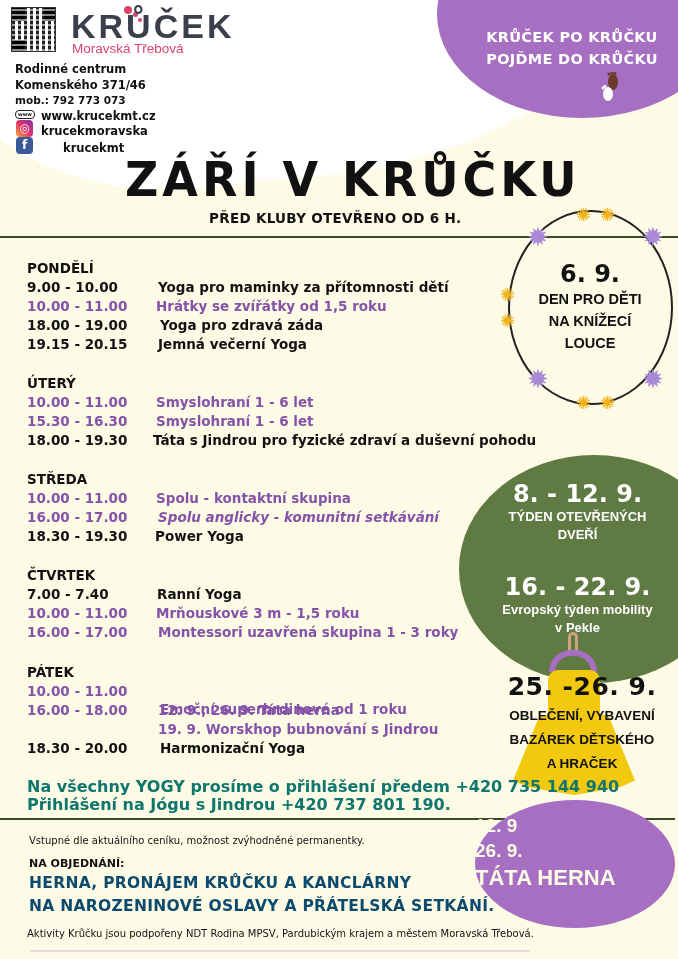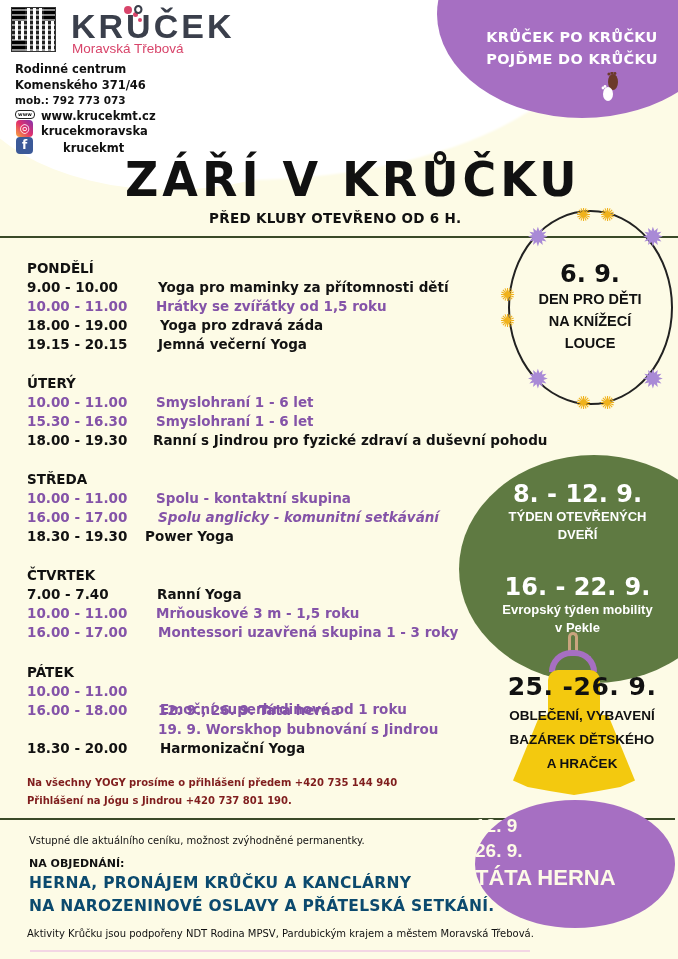--- a/index.html
+++ b/index.html
@@ -98,21 +98,21 @@
   }
 
   
   .day { position: absolute; left: 27px; font-weight: bold; font-size: 13.5px; color: #111; }
   .row { position: absolute; left: 27px; font-weight: bold; font-size: 13.5px; white-space: nowrap; }
   .row .t { position: absolute; left: 0; }
   .row .a { position: absolute; }
   .purple { color: #8453a8; }
   .black { color: #121212; }
 
-  .note { position: absolute; left: 27px; font-weight: bold; font-size: 10px; color: #7f1d1d; white-space: nowrap; }
+  .note { position: absolute; left: 27px; font-weight: bold; font-size: 16px; color: #0f766e; white-space: nowrap; }
 
   
   .wreath {
     position: absolute; left: 508px; top: 210px; width: 165px; height: 195px;
     border: 2px solid #222; border-radius: 50%;
   }
   .flower { position: absolute; font-size: 18px; line-height: 18px; }
   .flower.y { color: #f0b21c; }
   .flower.v { color: #a98ad6; font-size: 26px; line-height: 26px; }
   .wreath-text {
@@ -257,21 +257,21 @@
 <div class="row purple" style="top:394px;">
   <span class="t">10.00 - 11.00</span>
   <span class="a" style="left:129px;">Smyslohraní 1 - 6 let</span>
 </div>
 <div class="row purple" style="top:413px;">
   <span class="t">15.30 - 16.30</span>
   <span class="a" style="left:129px;">Smyslohraní 1 - 6 let</span>
 </div>
 <div class="row black" style="top:432px;">
   <span class="t">18.00 - 19.30</span>
-  <span class="a" style="left:126px;">Ranní s Jindrou pro fyzické zdraví a duševní pohodu</span>
+  <span class="a" style="left:126px;">Táta s Jindrou pro fyzické zdraví a duševní pohodu</span>
 </div>
 
 <div class="green"></div>
 <div class="green-text" style="top:480px;">
   <div class="green-date">8. - 12. 9.</div>
   <div class="green-desc">TÝDEN OTEVŘENÝCH</div>
   <div class="green-desc">DVEŘÍ</div>
 </div>
 <div class="green-text" style="top:573px;">
   <div class="green-date">16. - 22. 9.</div>
@@ -283,21 +283,21 @@
 <div class="row purple" style="top:490px;">
   <span class="t">10.00 - 11.00</span>
   <span class="a" style="left:129px;">Spolu - kontaktní skupina</span>
 </div>
 <div class="row purple" style="top:509px;">
   <span class="t">16.00 - 17.00</span>
   <span class="a" style="left:131px;font-style:italic;">Spolu anglicky - komunitní setkávání</span>
 </div>
 <div class="row black" style="top:528px;">
   <span class="t">18.30 - 19.30</span>
-  <span class="a" style="left:118px;">Power Yoga</span>
+  <span class="a" style="left:128px;">Power Yoga</span>
 </div>
 
 <div class="day" style="top:567px;">ČTVRTEK</div>
 <div class="row black" style="top:586px;">
   <span class="t">7.00 - 7.40</span>
   <span class="a" style="left:130px;">Ranní Yoga</span>
 </div>
 <div class="row purple" style="top:605px;">
   <span class="t">10.00 - 11.00</span>
   <span class="a" style="left:129px;">Mrňouskové 3 m - 1,5 roku</span>

